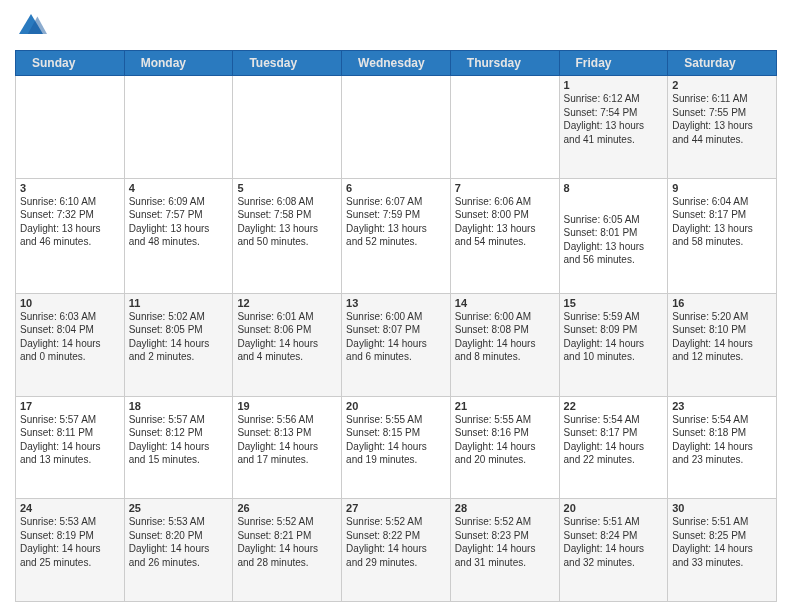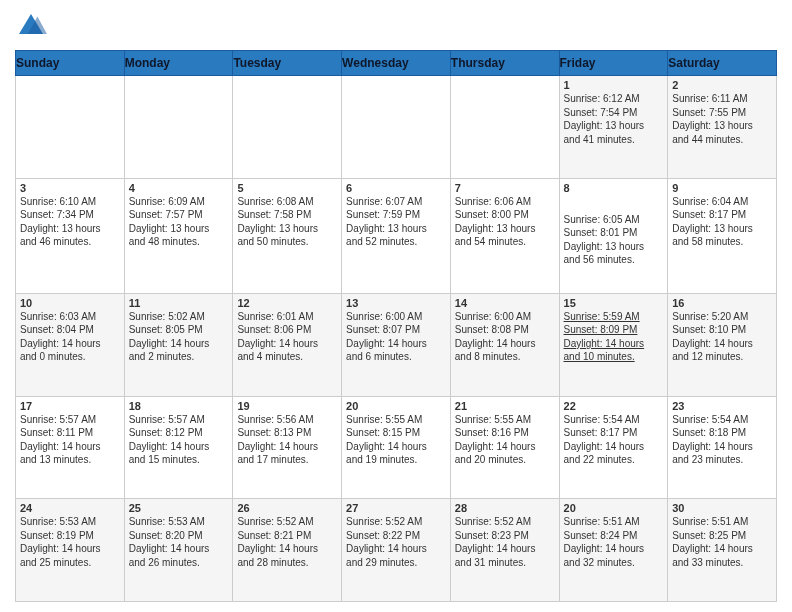--- a/index.html
+++ b/index.html
@@ -54,24 +54,24 @@
     }
     .calendar {
       flex: 1;
       border: 1px solid #ccc;
       border-collapse: collapse;
       width: 100%;
       table-layout: fixed;
     }
     .calendar thead tr th {
       background: #2a7abf;
-      color: #0f172a;
+      color: #e5e5e5;
       font-size: 12px;
       font-weight: bold;
-      padding: 5px 0;
+      padding: 5px 16px;
       text-align: left;
       border: 1px solid #1a5a9f;
     }
     .calendar tbody tr td {
       border: 1px solid #ccc;
       vertical-align: top;
       padding: 3px 4px;
       font-size: 9.5px;
       color: #333;
       height: 82px;
@@ -147,21 +147,21 @@
             <div class="day-info" style="white-space: pre-line;">Sunrise: 6:11 AM
 Sunset: 7:55 PM
 Daylight: 13 hours
 and 44 minutes.</div>
           </td>
         </tr>
         <tr>
           <td>
             <span class="day-number">3</span>
             <div class="day-info" style="white-space: pre-line;">Sunrise: 6:10 AM
-Sunset: 7:34 PM
+Sunset: 7:32 PM
 Daylight: 13 hours
 and 46 minutes.</div>
           </td>
           <td>
             <span class="day-number">4</span>
             <div class="day-info" style="white-space: pre-line;">Sunrise: 6:09 AM
 Sunset: 7:57 PM
 Daylight: 13 hours
 and 48 minutes.</div>
           </td>
@@ -232,21 +232,21 @@
           </td>
           <td>
             <span class="day-number">14</span>
             <div class="day-info" style="white-space: pre-line;">Sunrise: 6:00 AM
 Sunset: 8:08 PM
 Daylight: 14 hours
 and 8 minutes.</div>
           </td>
           <td>
             <span class="day-number">15</span>
-            <div class="day-info" style="white-space: pre-line; text-decoration: underline;">Sunrise: 5:59 AM
+            <div class="day-info" style="white-space: pre-line;">Sunrise: 5:59 AM
 Sunset: 8:09 PM
 Daylight: 14 hours
 and 10 minutes.</div>
           </td>
           <td>
             <span class="day-number">16</span>
             <div class="day-info" style="white-space: pre-line;">Sunrise: 5:20 AM
 Sunset: 8:10 PM
 Daylight: 14 hours
 and 12 minutes.</div>

